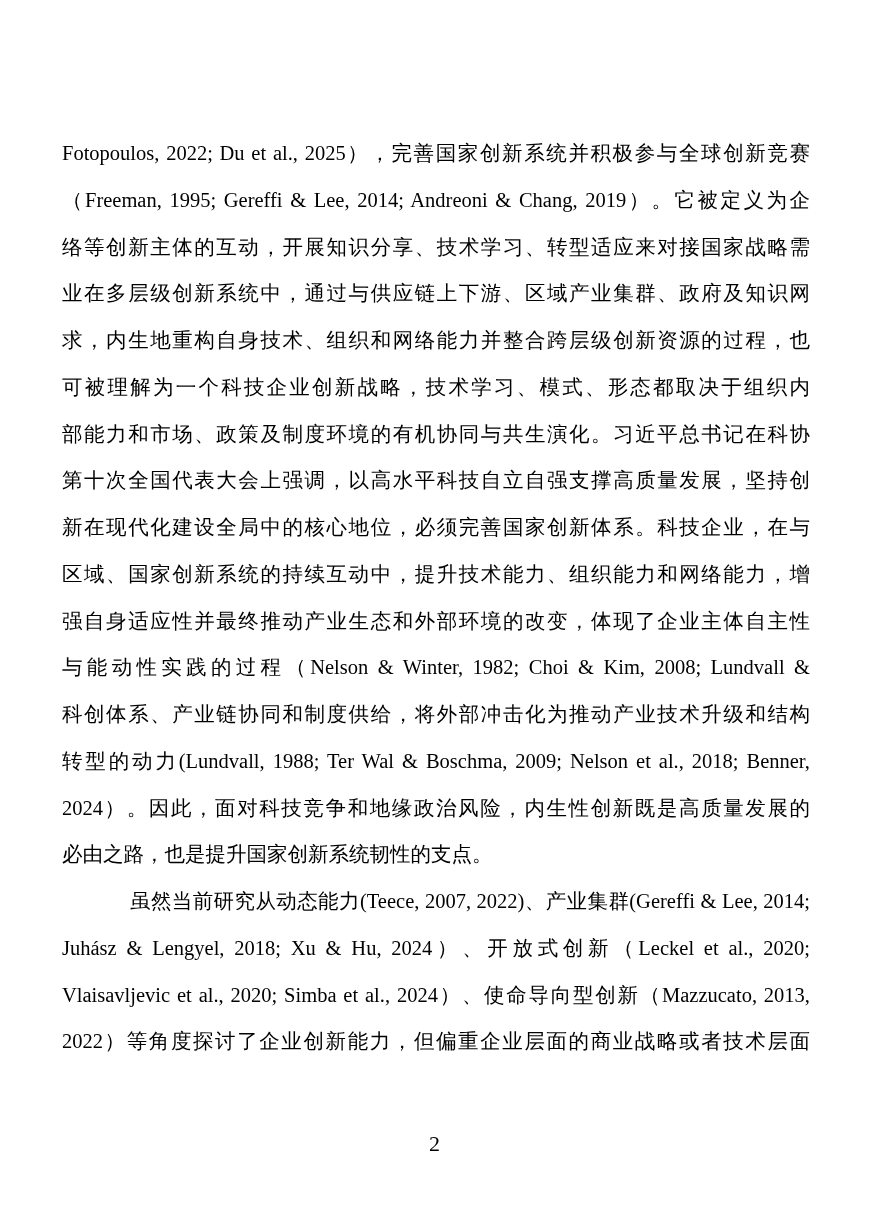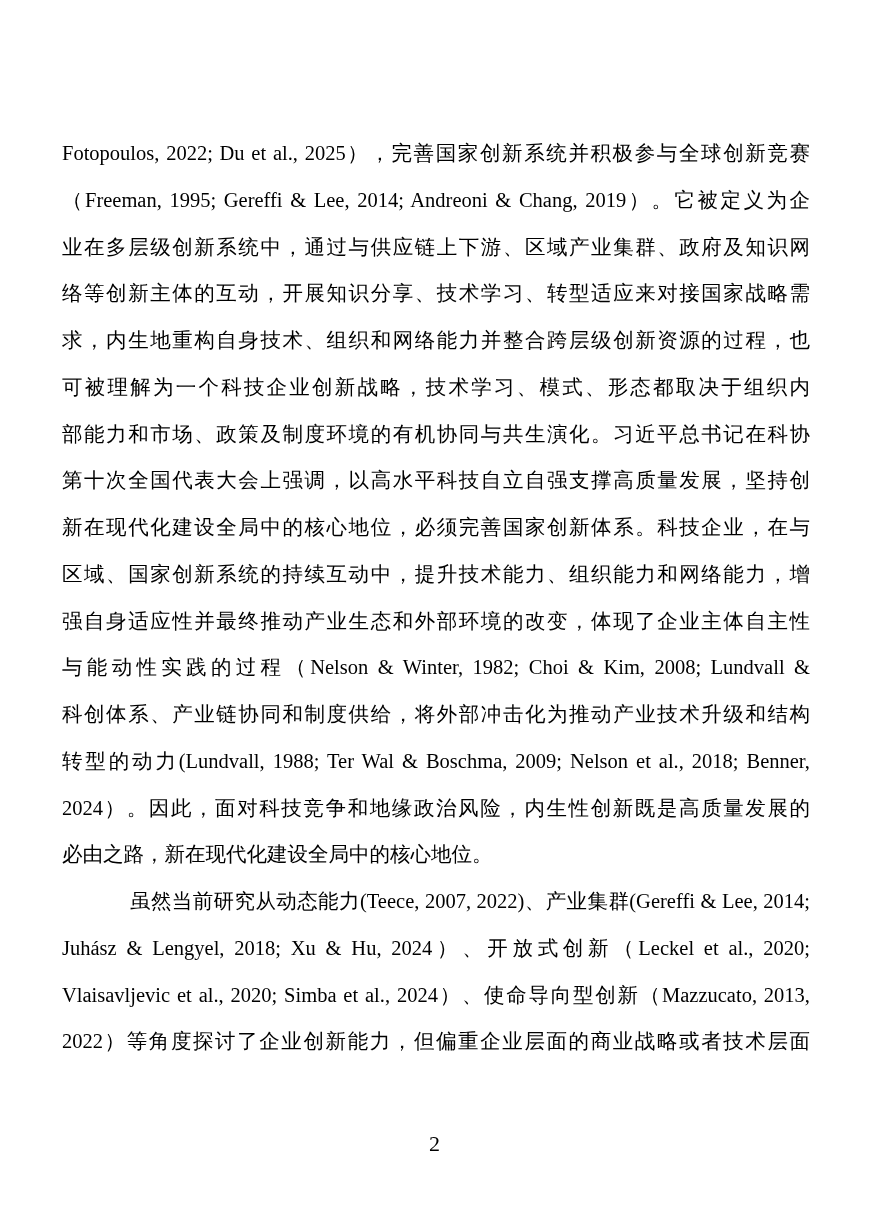--- a/index.html
+++ b/index.html
@@ -50,33 +50,33 @@
     color: #000000;
   }
 </style>
 </head>
 <body>
 
 <div class="page">
   <div class="content">
     <div class="line">Fotopoulos, 2022; Du et al., 2025），完善国家创新系统并积极参与全球创新竞赛</div>
     <div class="line">（Freeman, 1995; Gereffi &amp; Lee, 2014; Andreoni &amp; Chang, 2019）。它被定义为企</div>
+    <div class="line">络等创新主体的互动，开展知识分享、技术学习、转型适应来对接国家战略需</div>
     <div class="line">业在多层级创新系统中，通过与供应链上下游、区域产业集群、政府及知识网</div>
-    <div class="line">络等创新主体的互动，开展知识分享、技术学习、转型适应来对接国家战略需</div>
     <div class="line">求，内生地重构自身技术、组织和网络能力并整合跨层级创新资源的过程，也</div>
     <div class="line">可被理解为一个科技企业创新战略，技术学习、模式、形态都取决于组织内</div>
     <div class="line">部能力和市场、政策及制度环境的有机协同与共生演化。习近平总书记在科协</div>
     <div class="line">第十次全国代表大会上强调，以高水平科技自立自强支撑高质量发展，坚持创</div>
     <div class="line">新在现代化建设全局中的核心地位，必须完善国家创新体系。科技企业，在与</div>
     <div class="line">区域、国家创新系统的持续互动中，提升技术能力、组织能力和网络能力，增</div>
     <div class="line">强自身适应性并最终推动产业生态和外部环境的改变，体现了企业主体自主性</div>
     <div class="line">与能动性实践的过程（Nelson &amp; Winter, 1982; Choi &amp; Kim, 2008; Lundvall &amp;</div>
     <div class="line">科创体系、产业链协同和制度供给，将外部冲击化为推动产业技术升级和结构</div>
     <div class="line">转型的动力(Lundvall, 1988; Ter Wal &amp; Boschma, 2009; Nelson et al., 2018; Benner,</div>
     <div class="line">2024）。因此，面对科技竞争和地缘政治风险，内生性创新既是高质量发展的</div>
-    <div class="line para-end">必由之路，新在现代化建设全局中的核心地位。</div>
+    <div class="line para-end">必由之路，也是提升国家创新系统韧性的支点。</div>
     <div class="line indent">虽然当前研究从动态能力(Teece, 2007, 2022)、产业集群(Gereffi &amp; Lee, 2014;</div>
     <div class="line">Juhász &amp; Lengyel, 2018; Xu &amp; Hu, 2024）、开放式创新（Leckel et al., 2020;</div>
     <div class="line">Vlaisavljevic et al., 2020; Simba et al., 2024）、使命导向型创新（Mazzucato, 2013,</div>
     <div class="line">2022）等角度探讨了企业创新能力，但偏重企业层面的商业战略或者技术层面</div>
   </div>
   <div class="page-number">2</div>
 </div>
 
 </body></html>

